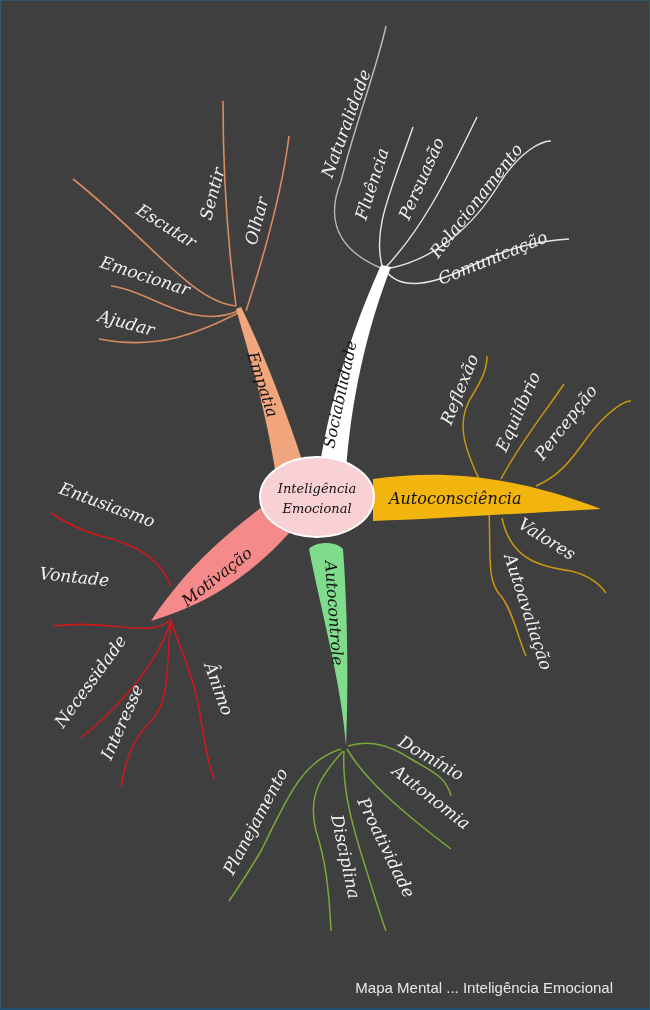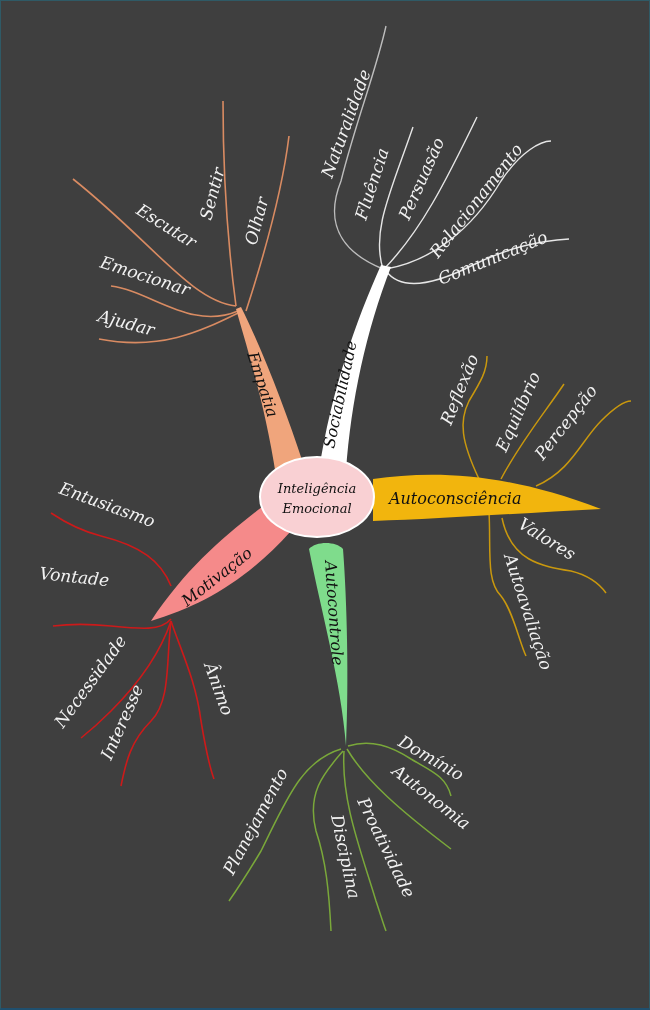--- a/index.html
+++ b/index.html
@@ -96,13 +96,14 @@
   <text class="leaf" transform="translate(110,760) rotate(-66)">Interesse</text>
   <text class="leaf" transform="translate(203,664) rotate(70)">Ânimo</text>
 
   <text class="leaf" transform="translate(396,744) rotate(30)">Domínio</text>
   <text class="leaf" transform="translate(390,772) rotate(38)">Autonomia</text>
   <text class="leaf" transform="translate(356,800) rotate(64)">Proatividade</text>
   <text class="leaf" transform="translate(330,815) rotate(78)">Disciplina</text>
   <text class="leaf" transform="translate(232,875) rotate(-62)">Planejamento</text>
 </svg>
 
+<div class="caption">Mapa Mental ...  Inteligência Emocional</div>
 </div>
 
 </body></html>

